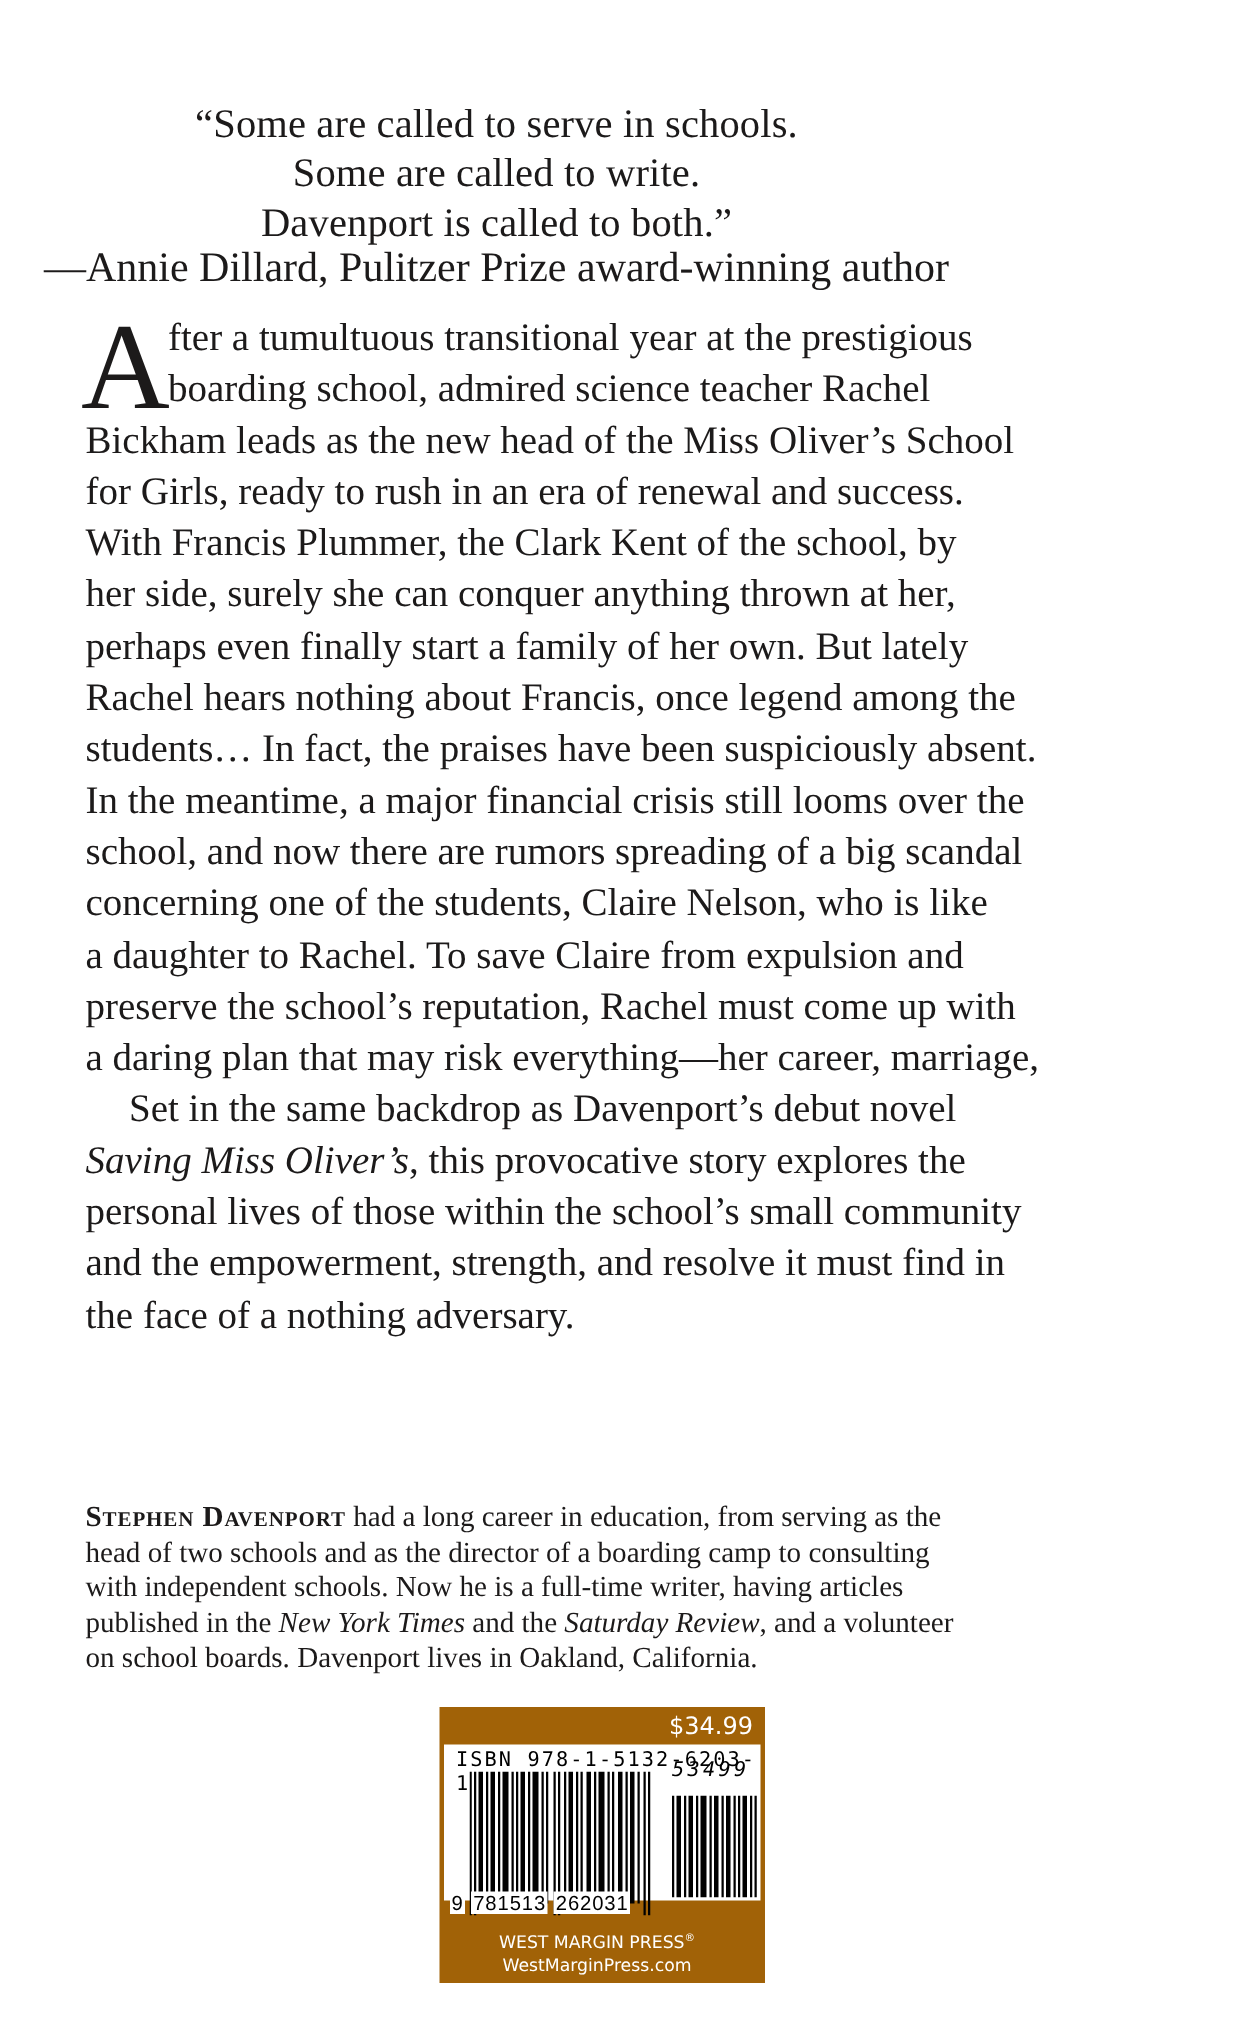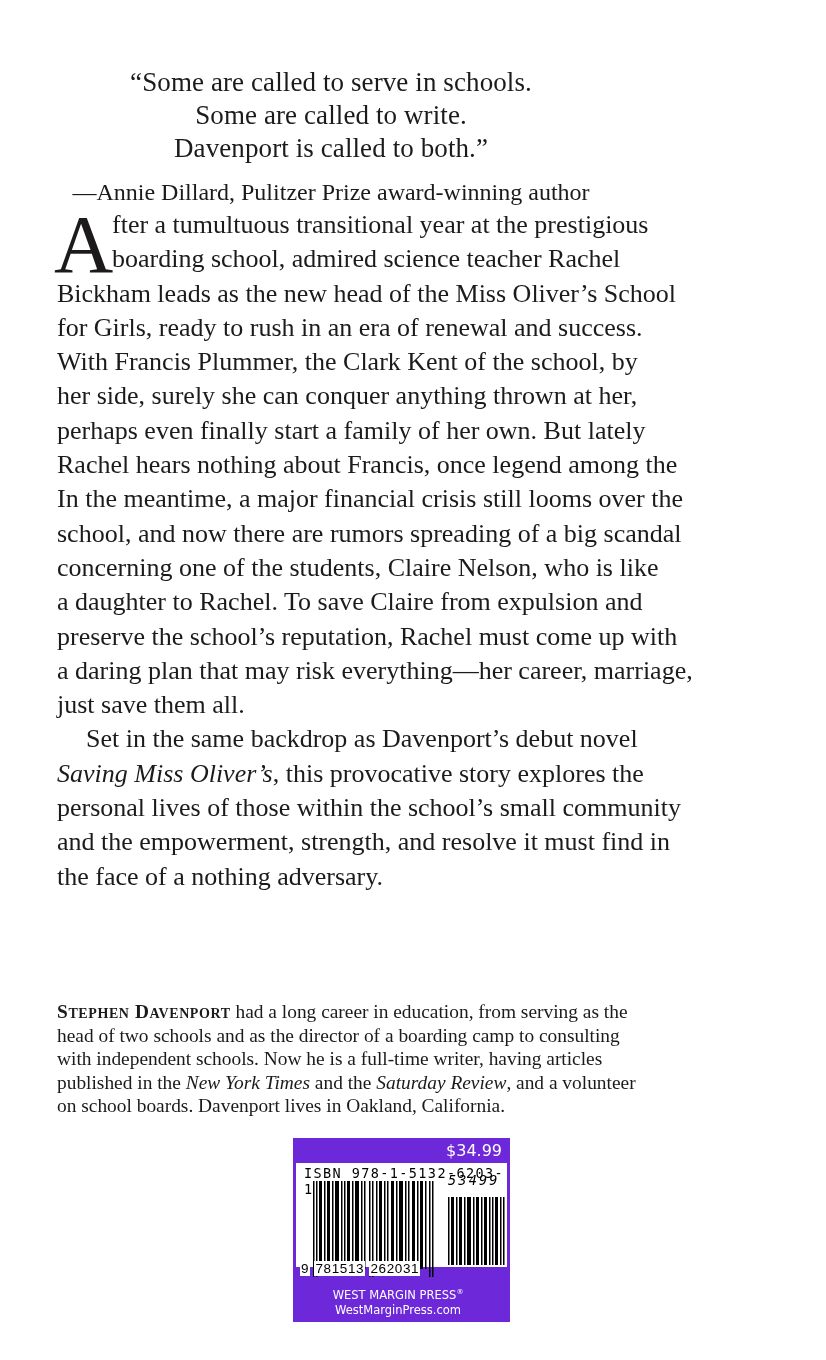--- a/index.html
+++ b/index.html
@@ -21,23 +21,23 @@
     top: 66px;
     width: 662px;
     text-align: center;
   }
   .quote-line {
     font-size: 27px;
     line-height: 33px;
     letter-spacing: 0.1px;
   }
   .quote-attr {
-    font-size: 24px;
+    font-size: 28px;
     line-height: 22px;
-    margin-top: 16px;
+    margin-top: 3px;
   }
   .body-text {
     position: absolute;
     left: 57px;
     top: 208px;
     width: 690px;
     font-size: 26px;
     line-height: 34.3px;
   }
   .line {
@@ -71,21 +71,21 @@
     font-variant: small-caps;
     font-weight: bold;
     letter-spacing: 0.6px;
   }
   .barcode-box {
     position: absolute;
     left: 293px;
     top: 1138px;
     width: 217px;
     height: 184px;
-    background: #6d28d9;
+    background: #a16207;
   }
   .price-row {
     height: 25px;
     color: #ffffff;
     font-family: "DejaVu Sans", sans-serif;
     font-size: 16px;
     text-align: right;
     padding-right: 8px;
     line-height: 25px;
   }
@@ -172,27 +172,27 @@
 <div class="body-text">
   <span class="dropcap">A</span>
   <span class="line indent-first">fter a tumultuous transitional year at the prestigious</span>
   <span class="line indent-first">boarding school, admired science teacher Rachel</span>
   <span class="line">Bickham leads as the new head of the Miss Oliver’s School</span>
   <span class="line">for Girls, ready to rush in an era of renewal and success.</span>
   <span class="line">With Francis Plummer, the Clark Kent of the school, by</span>
   <span class="line">her side, surely she can conquer anything thrown at her,</span>
   <span class="line">perhaps even finally start a family of her own. But lately</span>
   <span class="line">Rachel hears nothing about Francis, once legend among the</span>
+  <span class="line">students… In fact, the praises have been suspiciously absent.</span>
   <span class="line">In the meantime, a major financial crisis still looms over the</span>
   <span class="line">school, and now there are rumors spreading of a big scandal</span>
   <span class="line">concerning one of the students, Claire Nelson, who is like</span>
   <span class="line">a daughter to Rachel. To save Claire from expulsion and</span>
   <span class="line">preserve the school’s reputation, Rachel must come up with</span>
   <span class="line">a daring plan that may risk everything—her career, marriage,</span>
-  <span class="line">just save them all.</span>
 
   <span class="line para-indent">Set in the same backdrop as Davenport’s debut novel</span>
   <span class="line"><i>Saving Miss Oliver’s</i><span>, this provocative story explores the</span></span>
   <span class="line">personal lives of those within the school’s small community</span>
   <span class="line">and the empowerment, strength, and resolve it must find in</span>
   <span class="line">the face of a nothing adversary.</span>
 </div>
 
 <div class="bio">
   <span class="line"><span class="smallcaps">Stephen Davenport</span><span> had a long career in education, from serving as the</span></span>

